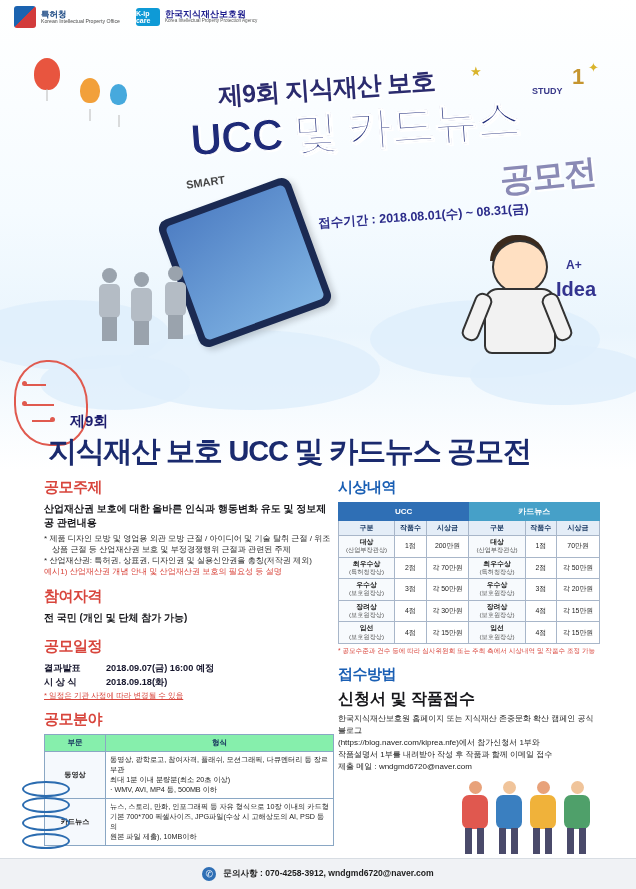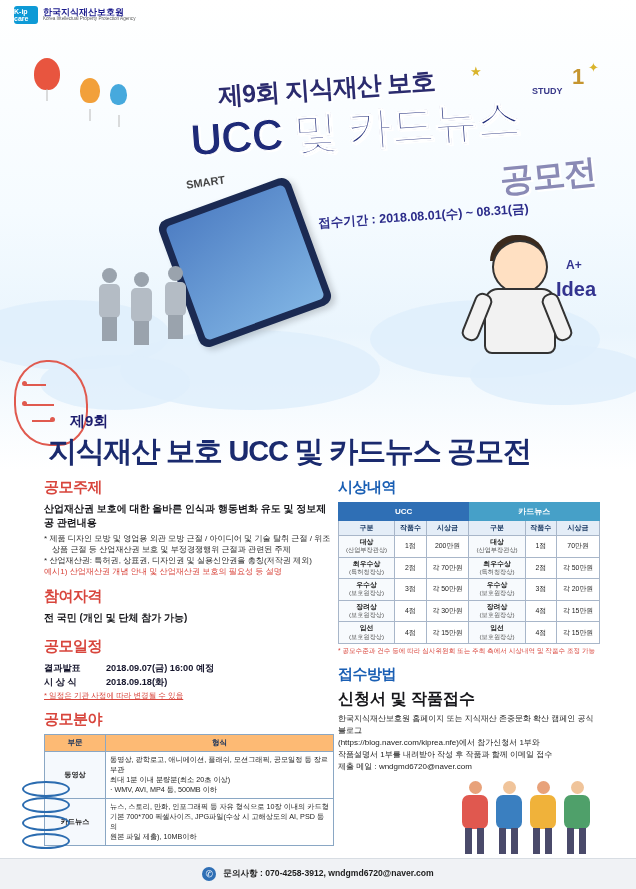--- a/index.html
+++ b/index.html
@@ -101,21 +101,21 @@
   .red{color:#d8453c;}
   .spacer{height:9px;}
 
   .sched{font-size:9.2px;line-height:1.55;color:#14142b;font-weight:bold;}
   .sched .lbl{display:inline-block;width:62px;}
   .note{font-size:7.6px;color:#d8453c;margin-top:2px;text-decoration:underline;}
 
   
   table{border-collapse:collapse;width:100%;}
   .tbl-field td,.tbl-field th{border:1px solid #8aa7c4;font-size:7.2px;padding:3px 4px;vertical-align:middle;color:#222;}
-  .tbl-field th{background:#fdba74;font-weight:bold;text-align:center;color:#14305c;font-size:7.6px;}
+  .tbl-field th{background:#86efac;font-weight:bold;text-align:center;color:#14305c;font-size:7.6px;}
   .tbl-field td.cat{text-align:center;width:48px;font-weight:bold;background:#f5f9fd;}
 
   .tbl-prize{width:100%;}
   .tbl-prize td,.tbl-prize th{border:1px solid #a8b6c9;font-size:6.9px;padding:2px 2px;text-align:center;color:#222;}
   .tbl-prize th.grp{background:#2f6fb5;color:#fff;font-size:8px;padding:3px 0;border:1px solid #2f6fb5;}
   .tbl-prize th.grp2{background:#46a0c8;color:#fff;font-size:8px;padding:3px 0;border:1px solid #46a0c8;}
   .tbl-prize th.sub{background:#e4edf7;color:#15355f;font-weight:bold;font-size:7px;}
   .tbl-prize td.awd{background:#f7fafd;font-weight:bold;line-height:1.2;}
   .tbl-prize td.awd small{font-weight:normal;font-size:6.2px;color:#555;}
   .prize-note{font-size:6.6px;color:#d8453c;margin-top:3px;line-height:1.35;}
@@ -137,20 +137,27 @@
      display:flex;align-items:center;justify-content:center;gap:7px;}
   .footer .ph-ic{width:14px;height:14px;border-radius:50%;background:#2f6fb5;color:#fff;font-size:9px;display:flex;align-items:center;justify-content:center;}
   .footer .ftxt{font-size:8.6px;color:#1d1d1d;font-weight:bold;}
 </style>
 </head>
 <body>
 
 <div class="poster">
 
   <div class="logobar">
+    <div class="logo-unit">
+      <div class="kipo-mark"></div>
+      <div class="kipo-text">
+        <div class="k1">특허청</div>
+        <div class="k2">Korean Intellectual Property Office</div>
+      </div>
+    </div>
     <div class="logo-unit">
       <div class="kipa-mark">K-ip care</div>
       <div class="kipa-text">
         <div class="k1">한국지식재산보호원</div>
         <div class="k2">Korea Intellectual Property Protection Agency</div>
       </div>
     </div>
   </div>
 
   <div class="hero">
@@ -263,21 +270,21 @@
         <table class="tbl-field">
           <thead>
             <tr>
               <th style="width:52px">부문</th>
               <th>형식</th>
             </tr>
           </thead>
           <tbody>
             <tr>
               <td class="cat">동영상</td>
-              <td style="white-space:pre-line">동영상, 광학로고, 애니메이션, 플래쉬, 모션그래픽, 공모일정 등 장르 무관
+              <td style="white-space:pre-line">동영상, 광학로고, 참여자격, 플래쉬, 모션그래픽, 다큐멘터리 등 장르 무관
 최대 1분 이내 분량분(최소 20초 이상)
 · WMV, AVI, MP4 등, 500MB 이하</td>
             </tr>
             <tr>
               <td class="cat">카드뉴스</td>
               <td style="white-space:pre-line">뉴스, 스토리, 만화, 인포그래픽 등 자유 형식으로 10장 이내의 카드형
 기본 700*700 픽셀사이즈, JPG파일(수상 시 고해상도의 AI, PSD 등의
 원본 파일 제출), 10MB이하</td>
             </tr>
           </tbody>

